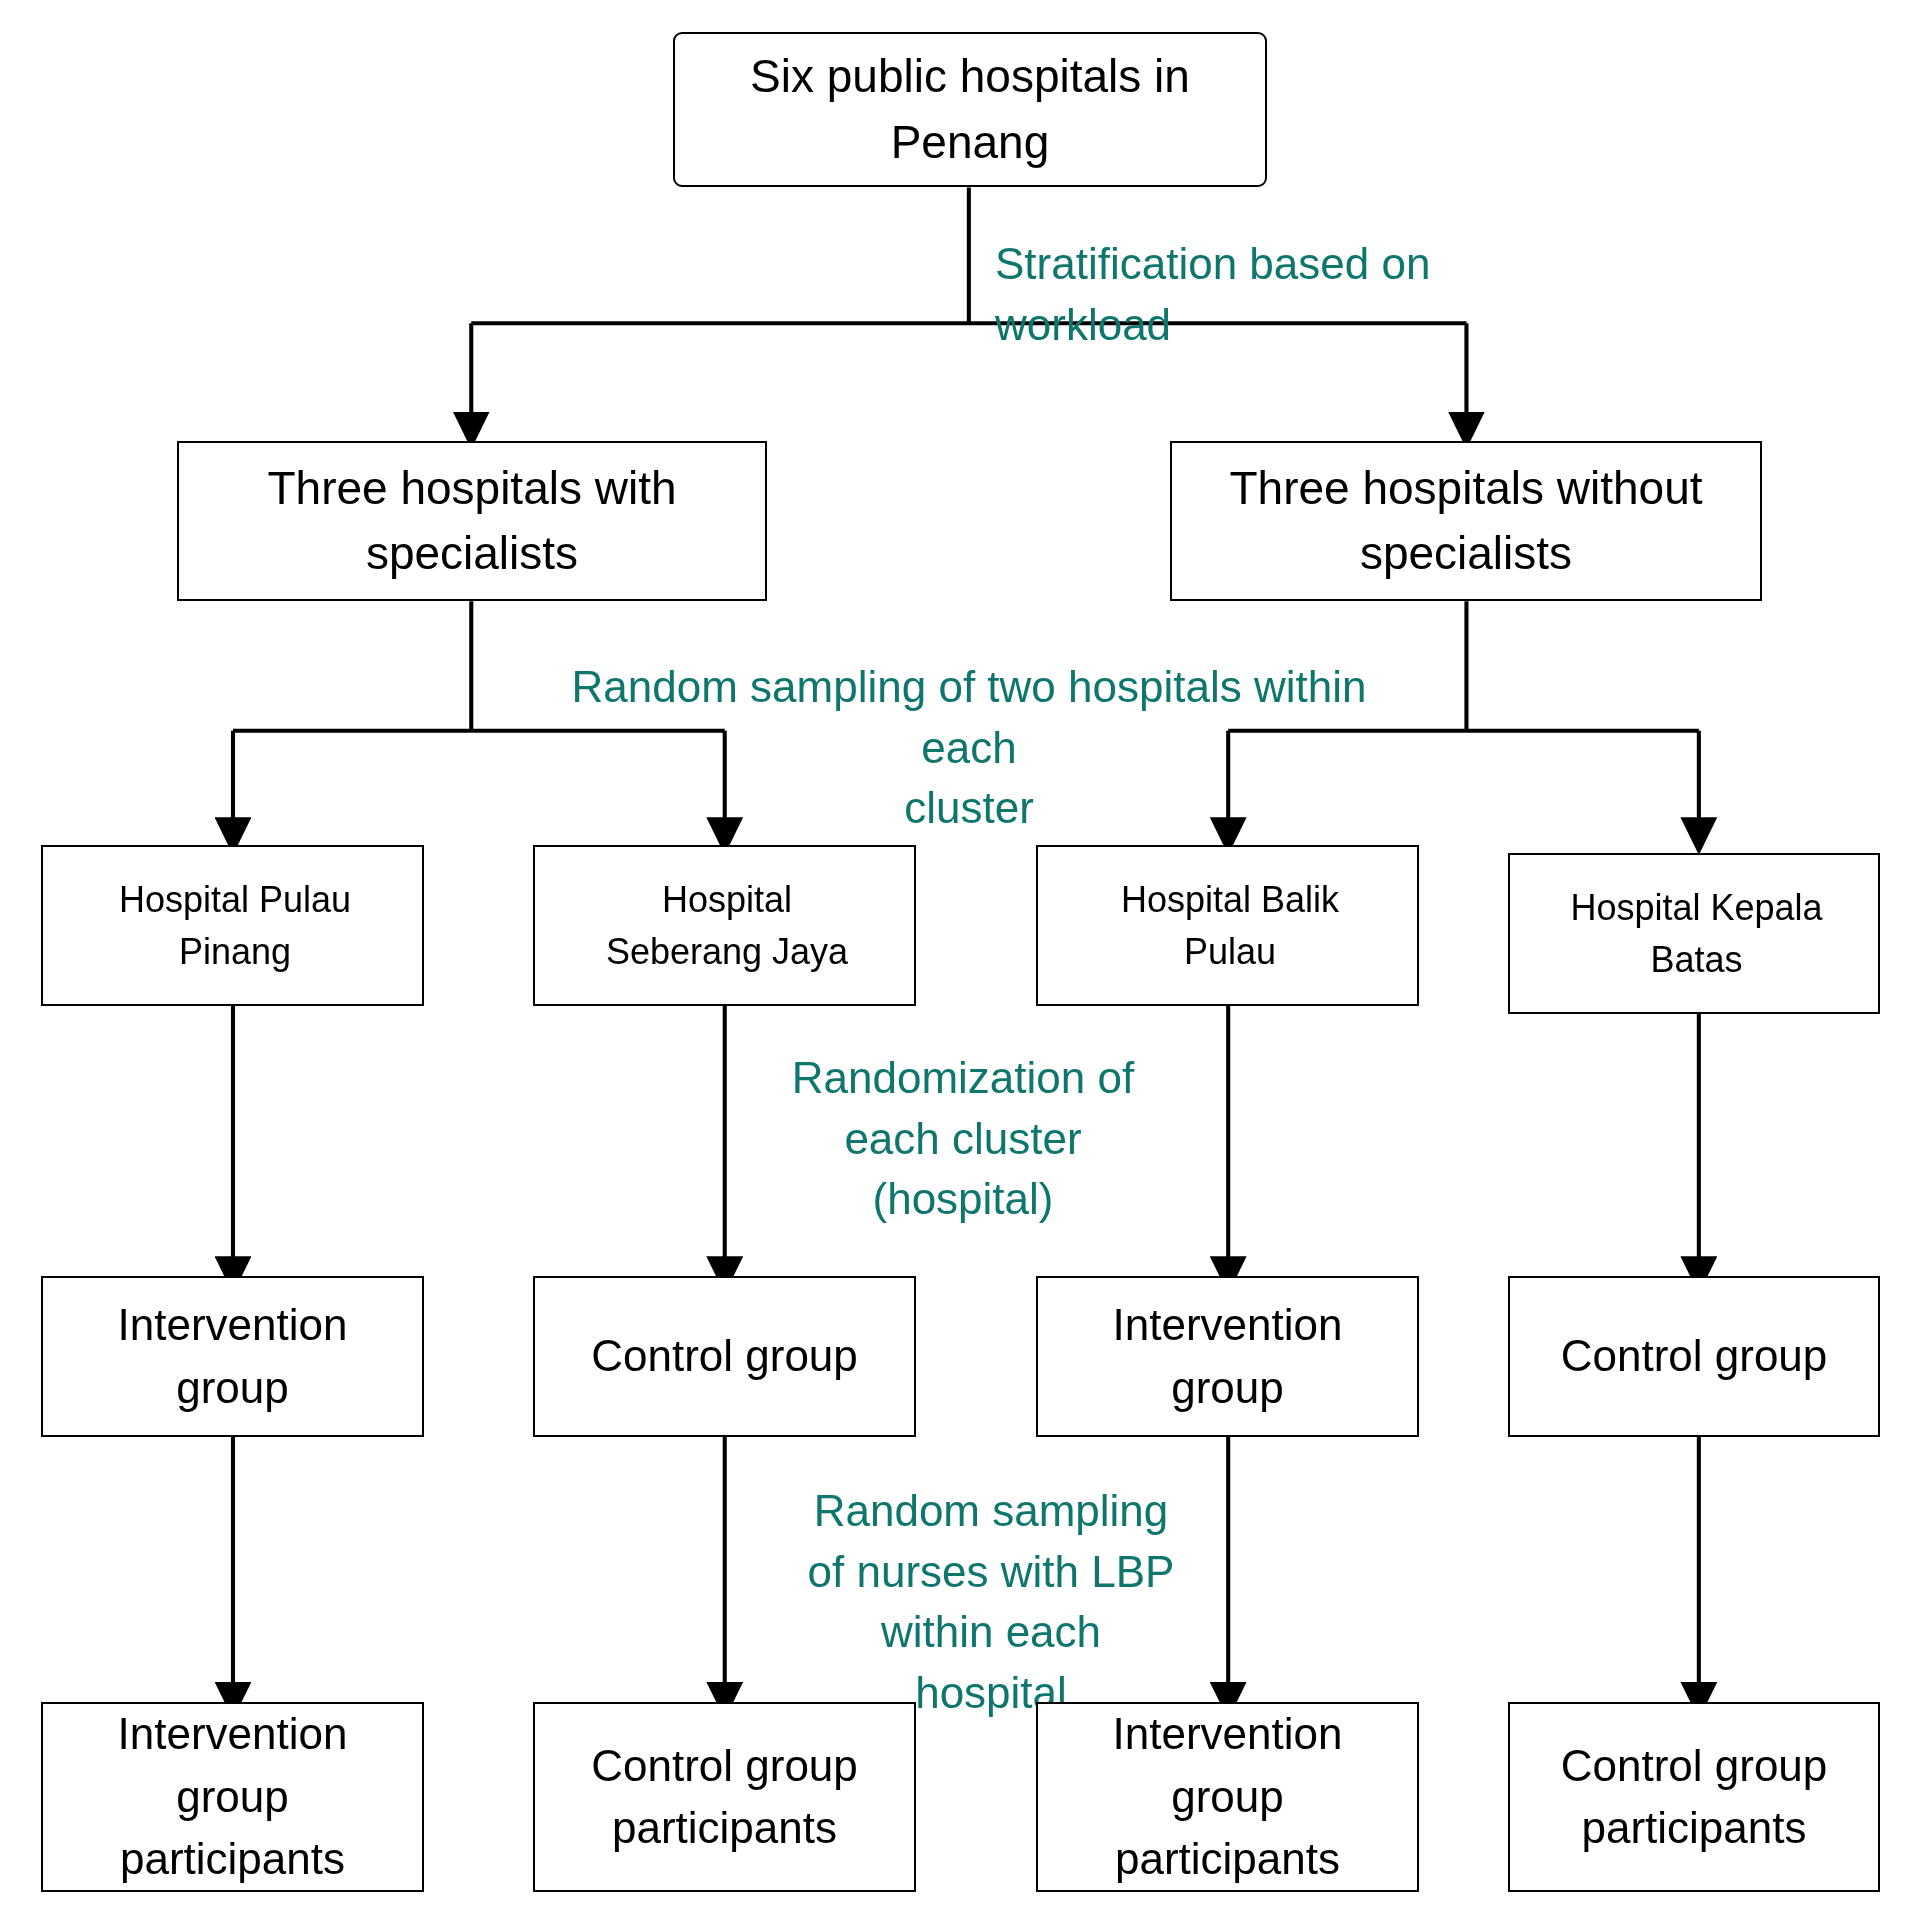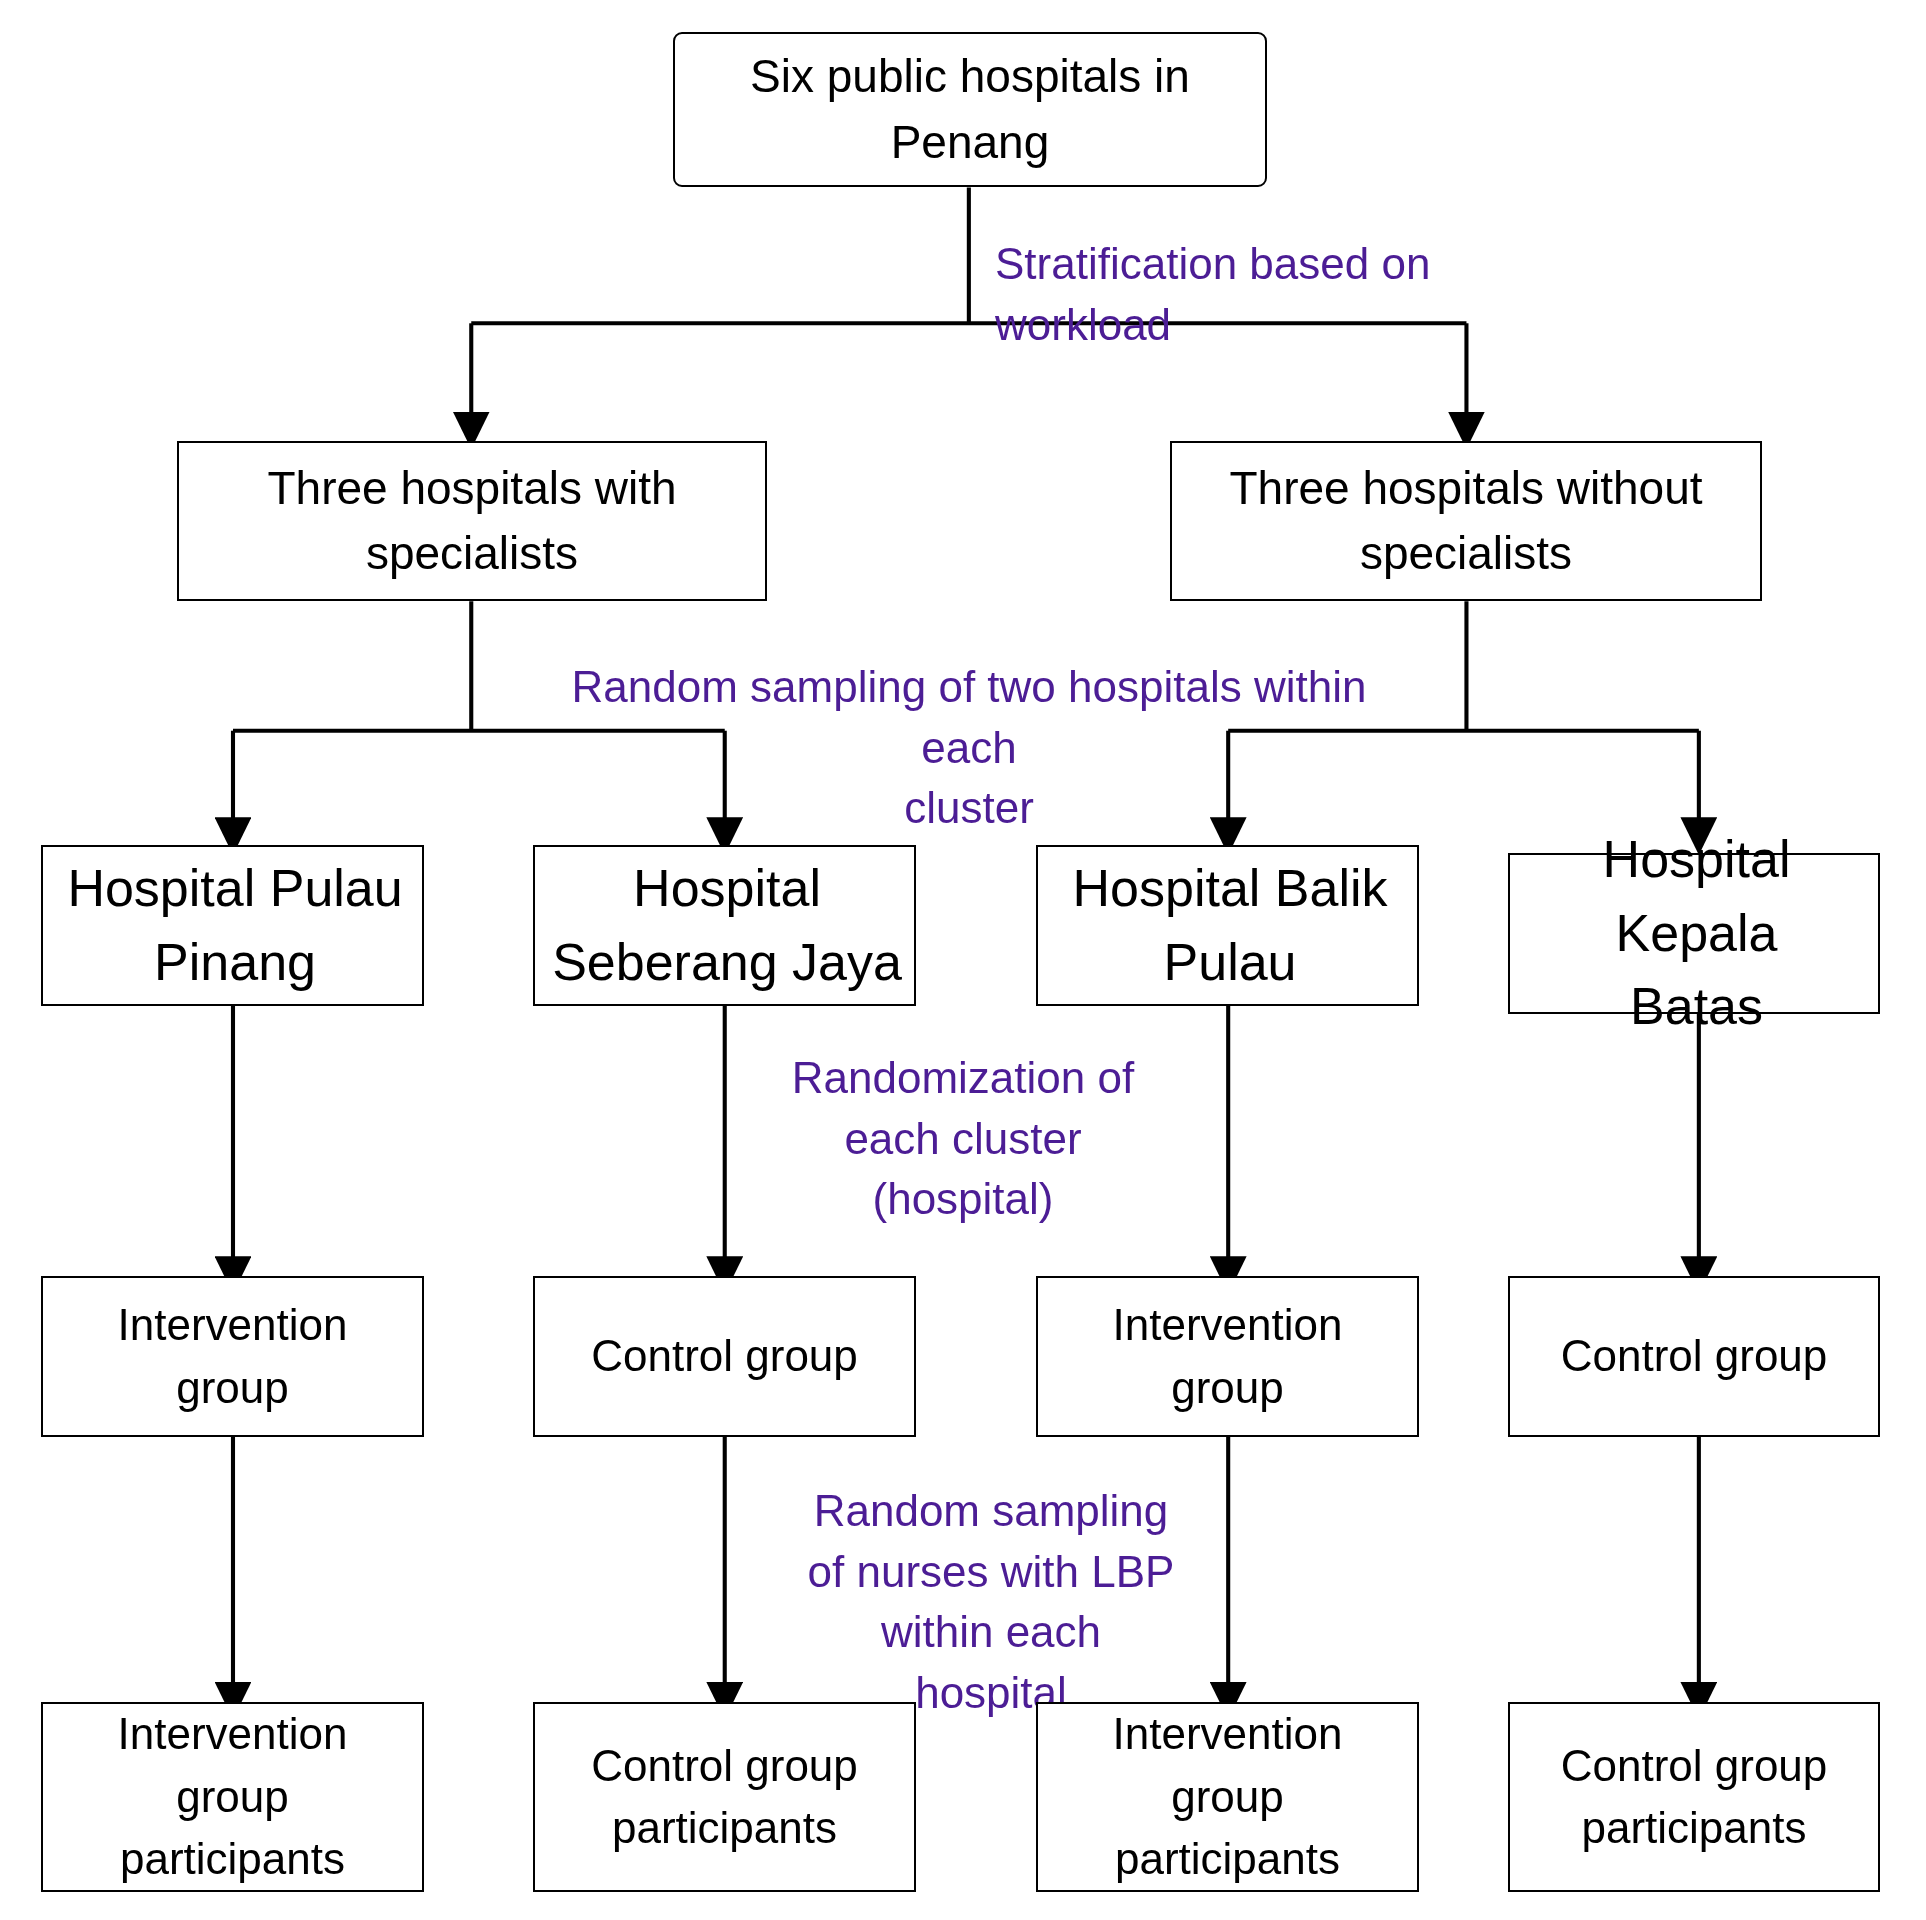--- a/index.html
+++ b/index.html
@@ -33,29 +33,29 @@
     align-items: center;
     justify-content: center;
     text-align: center;
     color: #000000;
     line-height: 1.42;
     padding: 3.5px 5.9px;
     white-space: pre-line;
   }
   .edge-label {
     position: absolute;
-    color: #4c1d95;
+    color: #0f766e;
     text-align: center;
     line-height: 1.38;
     white-space: pre-line;
     background: transparent;
   }
   .fs-root   { font-size: 46px; }
   .fs-l2     { font-size: 46px; }
-  .fs-l3     { font-size: 52px; padding-left: 11px; }
+  .fs-l3     { font-size: 36px; padding-left: 11px; }
   .fs-l4     { font-size: 44px; }
   .fs-l5     { font-size: 44px; }
   .fs-label  { font-size: 44px; }
 </style>
 </head>
 <body>
 
 <div id="diagram-root">
 
   <svg class="flow-svg" viewBox="0 0 3290 3281">

